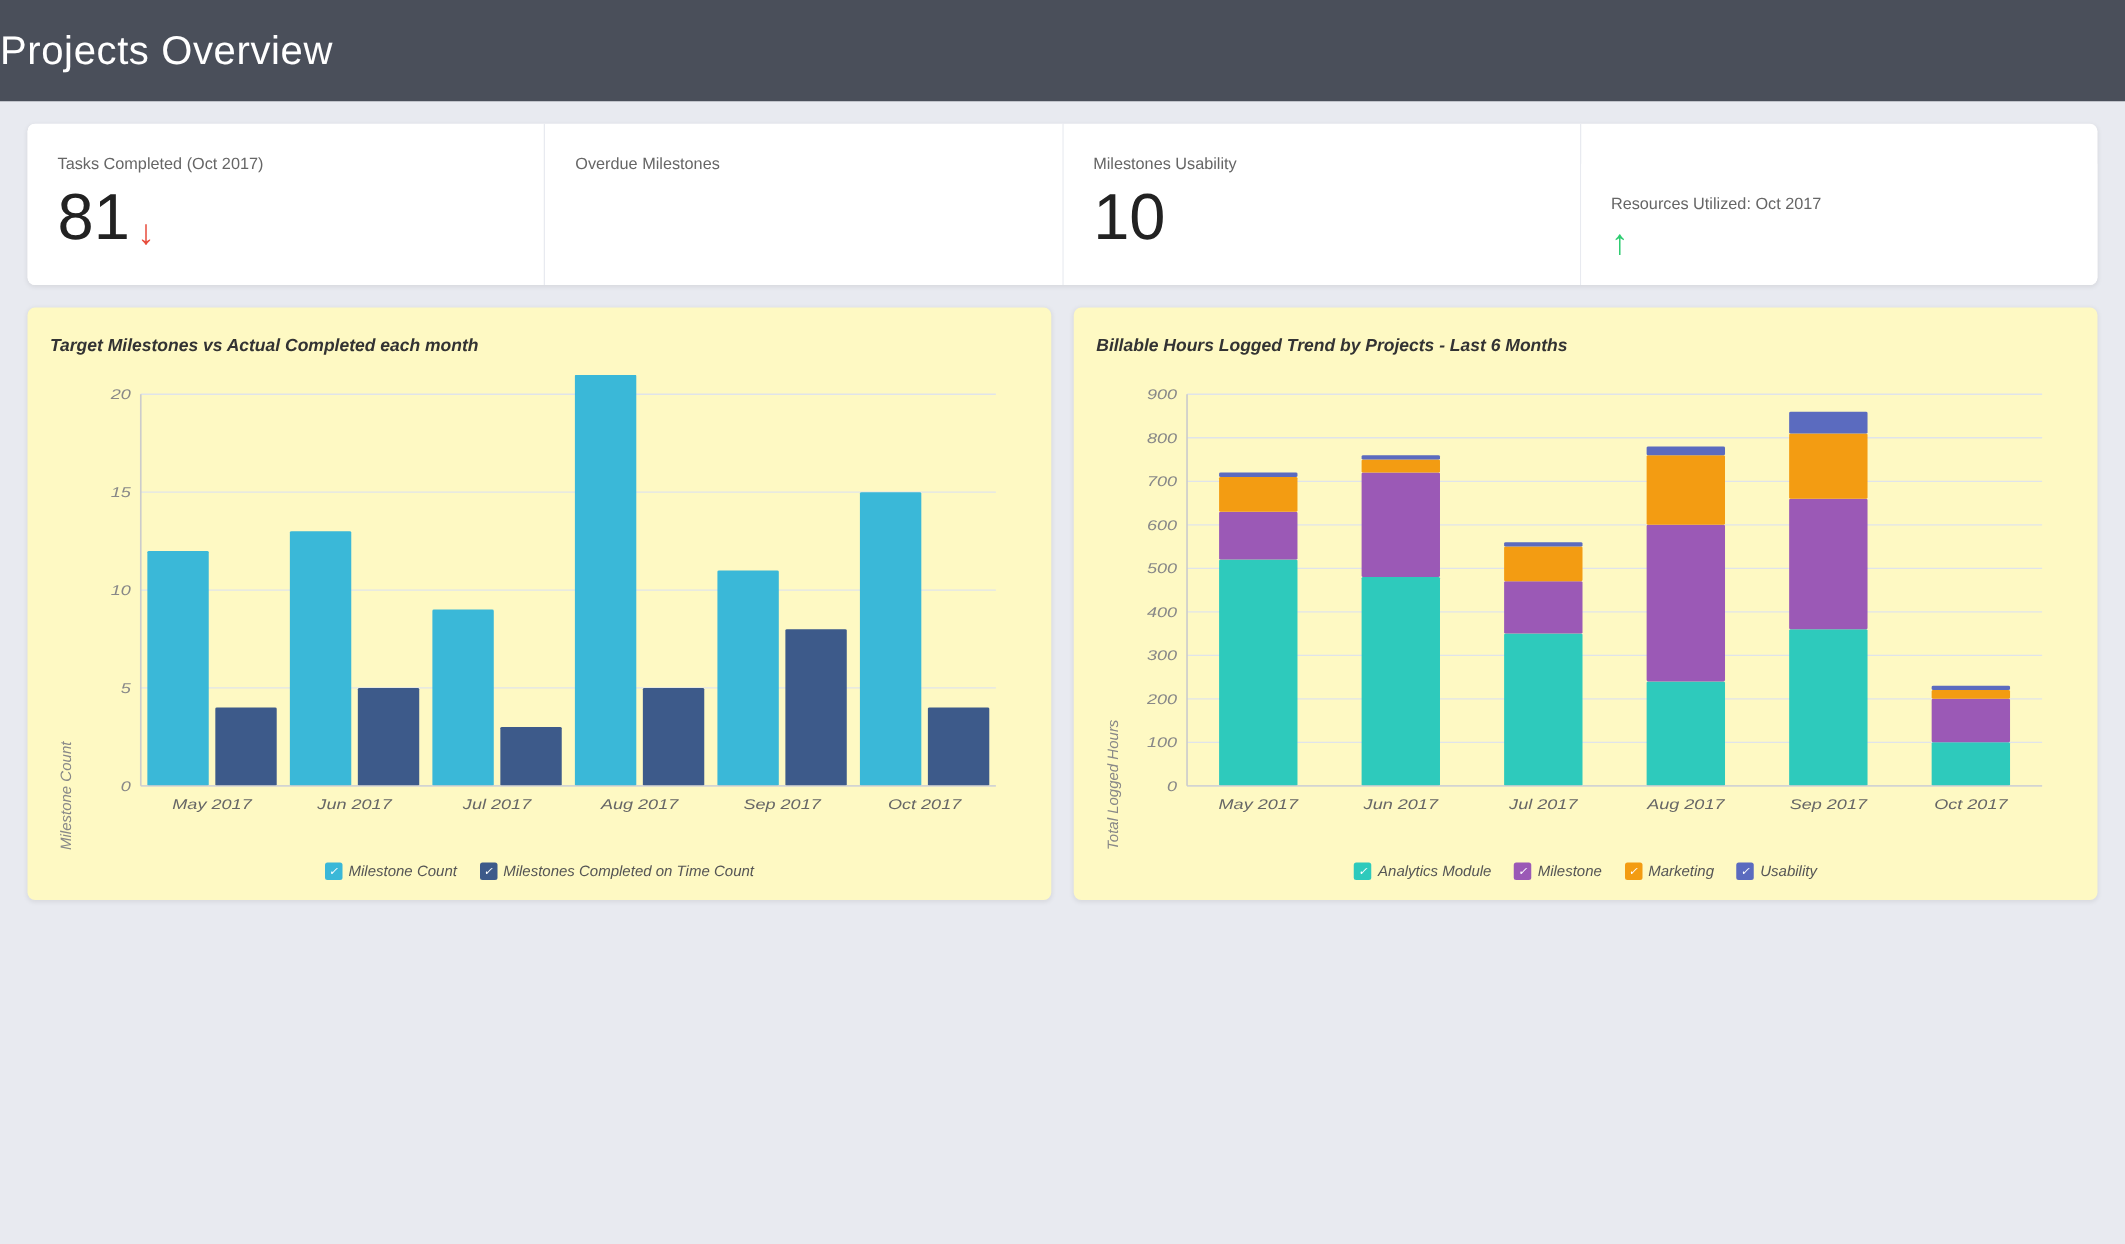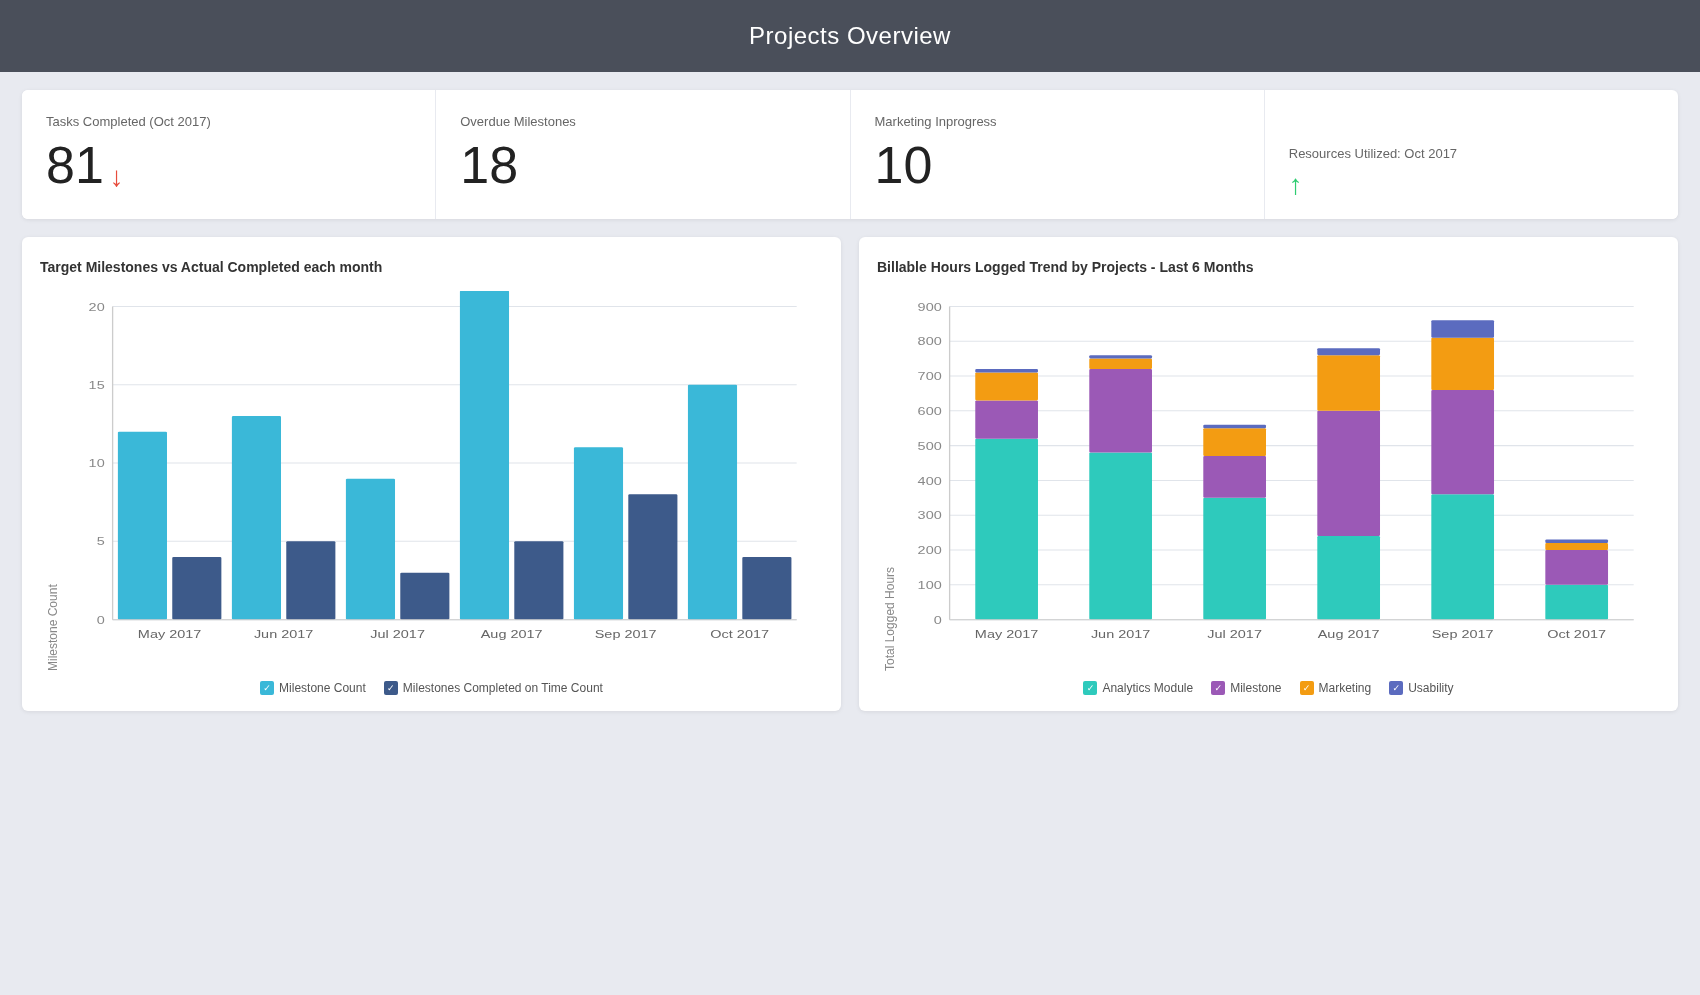--- a/index.html
+++ b/index.html
@@ -4,23 +4,22 @@
   <style>
     * { box-sizing: border-box; margin: 0; padding: 0; }
     body {
       font-family: -apple-system, BlinkMacSystemFont, 'Segoe UI', sans-serif;
       background: #e8eaf0;
       min-height: 995px;
     }
     .header {
       background: #4a4f5a;
       color: #fff;
-      text-align: center;
       padding: 22px 0;
-      font-size: 24px;
+      font-size: 32px;
       font-weight: 300;
       letter-spacing: 0.5px;
     }
     .main-content {
       padding: 18px 22px;
     }
     
     .kpi-row {
       display: flex;
       gap: 0;
@@ -54,25 +53,26 @@
     }
     .arrow-down { color: #e74c3c; font-size: 28px; }
     .arrow-up { color: #2ecc71; font-size: 28px; }
 
     
     .charts-row {
       display: flex;
       gap: 18px;
     }
     .chart-card {
-      background: #ffffff;
+      background: #fef9c3;
       border-radius: 6px;
       box-shadow: 0 1px 4px rgba(0,0,0,0.08);
       padding: 22px 18px 16px 18px;
       flex: 1;
+      font-style: italic;
     }
     .chart-title {
       font-size: 14px;
       font-weight: 600;
       color: #333;
       margin-bottom: 16px;
     }
     .legend {
       display: flex;
       gap: 18px;
@@ -113,26 +113,23 @@
 
   <div class="kpi-card">
         <div class="kpi-label">Tasks Completed (Oct 2017)</div>
         <div class="kpi-value">
           <span>81</span>
           <span class="arrow-down">↓</span>
         </div>
       </div>
       <div class="kpi-card">
         <div class="kpi-label">Overdue Milestones</div>
-        <div class="kpi-value">
-          <span>18</span>
-        </div>
       </div>
       <div class="kpi-card">
-        <div class="kpi-label">Marketing Inprogress</div>
+        <div class="kpi-label">Milestones Usability</div>
         <div class="kpi-value">
           <span>10</span>
         </div>
       </div>
       <div class="kpi-card">
         <div class="kpi-label">Resources Utilized: Oct 2017</div>
         <div class="kpi-value">
           <span class="arrow-up">↑</span>
         </div>
       </div>

